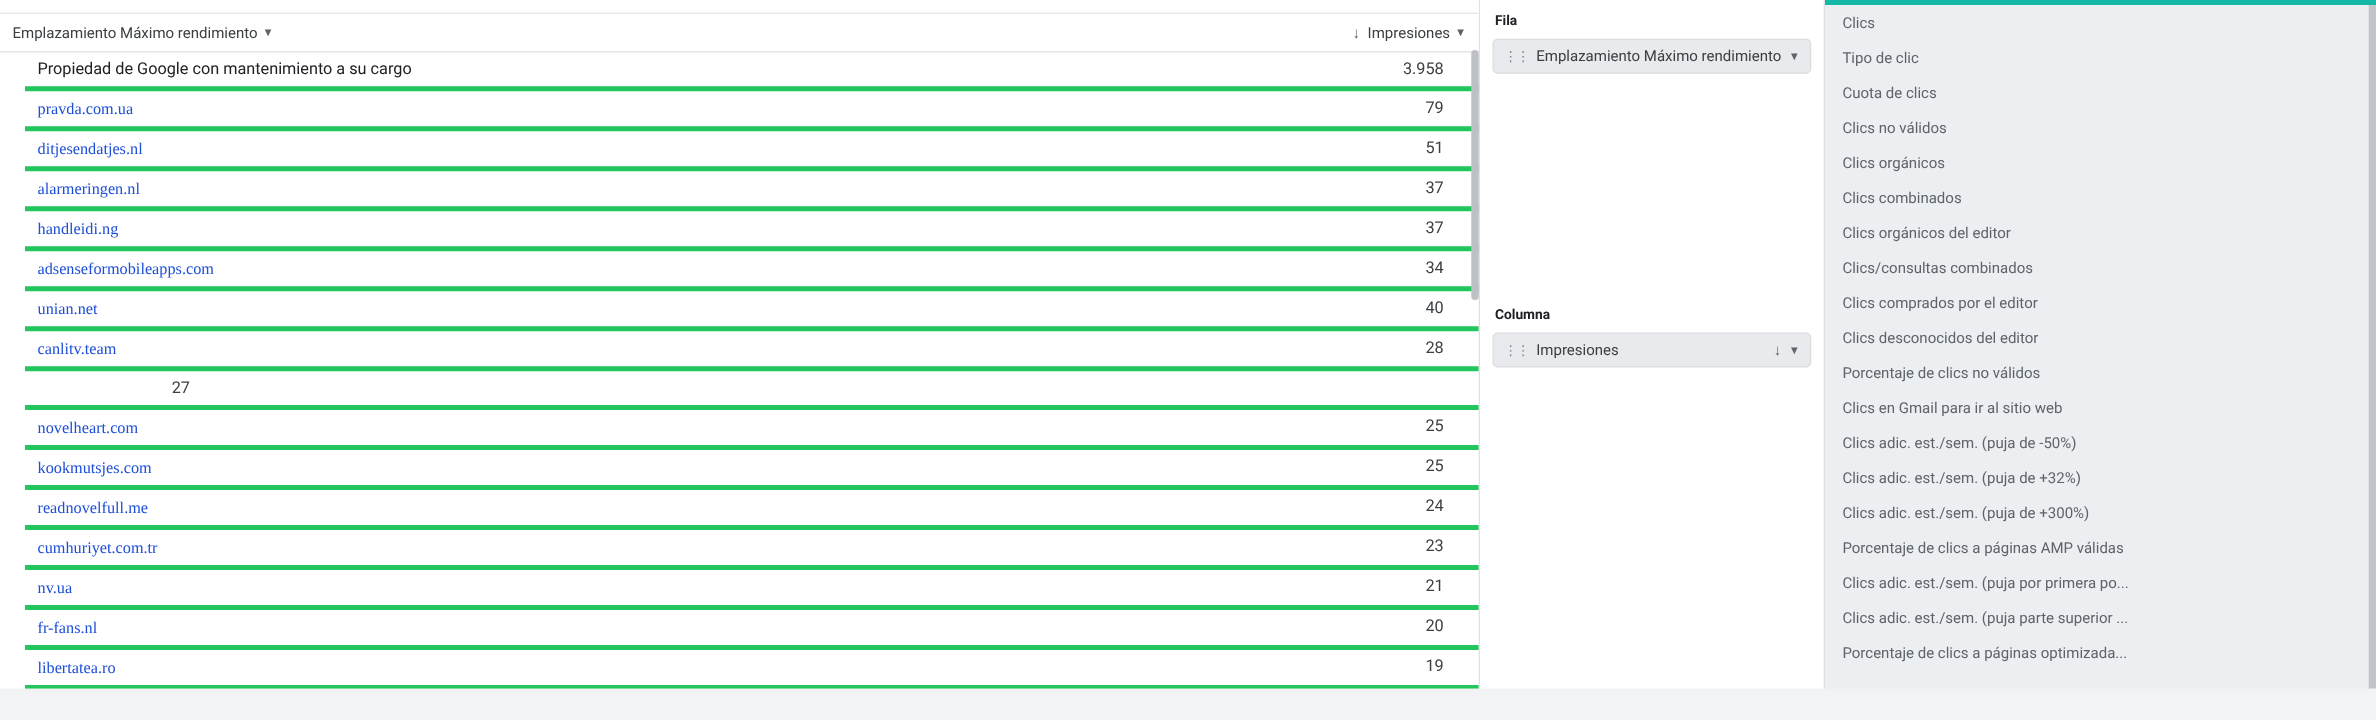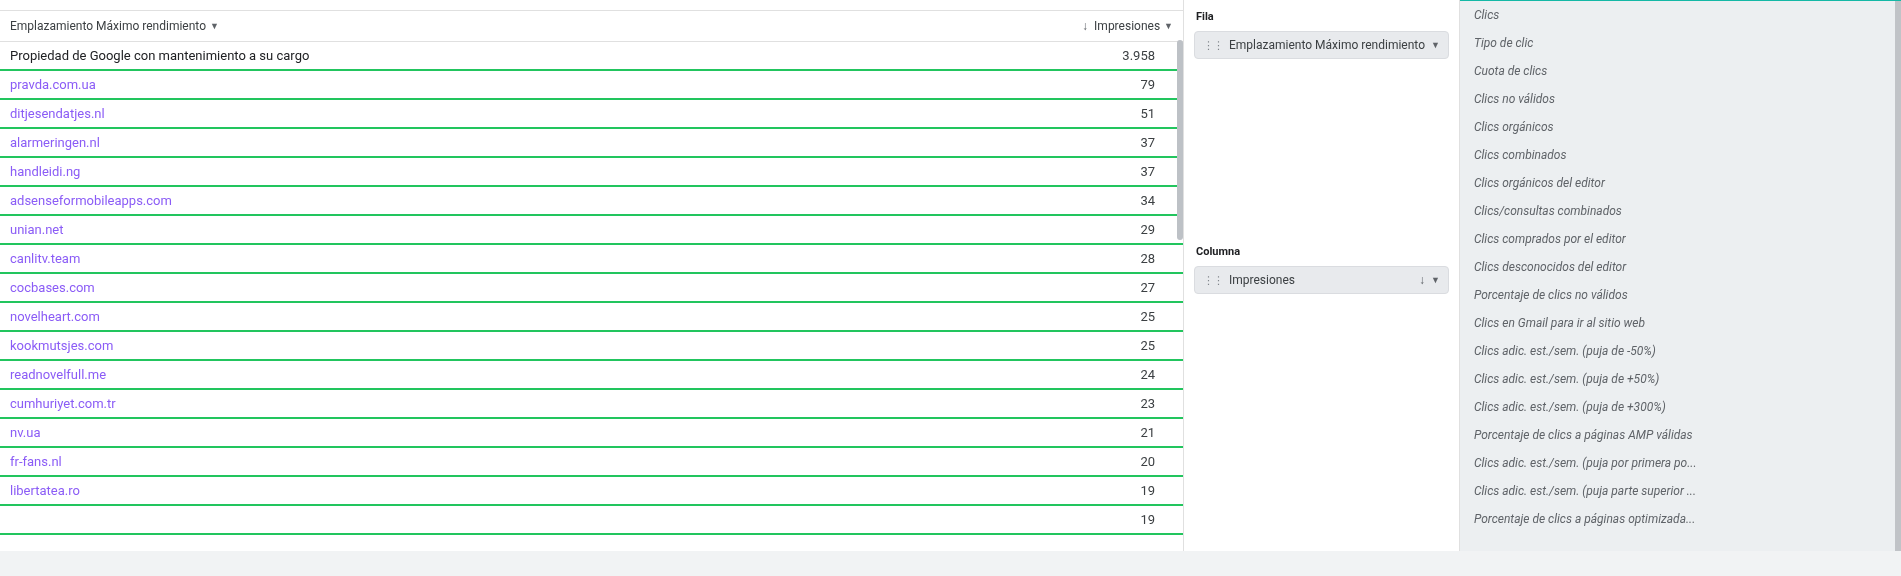--- a/index.html
+++ b/index.html
@@ -60,38 +60,40 @@
       font-size: 12px;
       color: #5f6368;
       margin-right: 2px;
     }
     .tbody {
       display: flex;
       flex-direction: column;
     }
     .trow {
       display: flex;
-      border-bottom: 2px solid #22c55e;
+      border-bottom: 4px solid #22c55e;
       padding: 6px 10px;
       align-items: flex-start;
       min-height: 27px;
+      margin-left: 20px;
     }
     .cell-placement {
       flex: 1;
       font-size: 13px;
     }
     .cell-value {
       width: 140px;
       text-align: right;
       padding-right: 18px;
       color: #3c4043;
     }
     .link {
-      color: #8b5cf6;
+      color: #1d4ed8;
       cursor: pointer;
+      font-family: Liberation Serif, serif;
     }
     .plain {
       color: #202124;
     }
     .scroll-wrap {
       position: relative;
     }
     .scroll-thumb {
       position: absolute;
       top: 40px;
@@ -145,24 +147,23 @@
       font-size: 12px;
     }
     .chip .caret-down {
       color: #5f6368;
       font-size: 9px;
     }
 
     .metrics-panel {
       flex: 1;
       background: #eceff1;
-      border-top: 1px solid #14b8a6;
+      border-top: 4px solid #14b8a6;
       overflow: hidden;
       position: relative;
-      font-style: italic;
     }
     .metrics-panel::after{
       content:"";
       position:absolute;
       right:0; top:0; bottom:0;
       width:6px;
       background:#c0c3c7;
     }
     .metric-item {
       padding: 7px 14px;
@@ -213,28 +214,27 @@
           <div class="trow">
             <div class="cell-placement link">handleidi.ng</div>
             <div class="cell-value">37</div>
           </div>
           <div class="trow">
             <div class="cell-placement link">adsenseformobileapps.com</div>
             <div class="cell-value">34</div>
           </div>
           <div class="trow">
             <div class="cell-placement link">unian.net</div>
-            <div class="cell-value">29</div>
+            <div class="cell-value">40</div>
           </div>
           <div class="trow">
             <div class="cell-placement link">canlitv.team</div>
             <div class="cell-value">28</div>
           </div>
           <div class="trow">
-            <div class="cell-placement link">cocbases.com</div>
             <div class="cell-value">27</div>
           </div>
           <div class="trow">
             <div class="cell-placement link">novelheart.com</div>
             <div class="cell-value">25</div>
           </div>
           <div class="trow">
             <div class="cell-placement link">kookmutsjes.com</div>
             <div class="cell-value">25</div>
           </div>
@@ -293,21 +293,21 @@
       <div class="metric-item">Clics no válidos</div>
       <div class="metric-item">Clics orgánicos</div>
       <div class="metric-item">Clics combinados</div>
       <div class="metric-item">Clics orgánicos del editor</div>
       <div class="metric-item">Clics/consultas combinados</div>
       <div class="metric-item">Clics comprados por el editor</div>
       <div class="metric-item">Clics desconocidos del editor</div>
       <div class="metric-item">Porcentaje de clics no válidos</div>
       <div class="metric-item">Clics en Gmail para ir al sitio web</div>
       <div class="metric-item">Clics adic. est./sem. (puja de -50%)</div>
-      <div class="metric-item">Clics adic. est./sem. (puja de +50%)</div>
+      <div class="metric-item">Clics adic. est./sem. (puja de +32%)</div>
       <div class="metric-item">Clics adic. est./sem. (puja de +300%)</div>
       <div class="metric-item">Porcentaje de clics a páginas AMP válidas</div>
       <div class="metric-item">Clics adic. est./sem. (puja por primera po...</div>
       <div class="metric-item">Clics adic. est./sem. (puja parte superior ...</div>
       <div class="metric-item">Porcentaje de clics a páginas optimizada...</div>
     </div>
 
 </div>
 
 </body></html>

